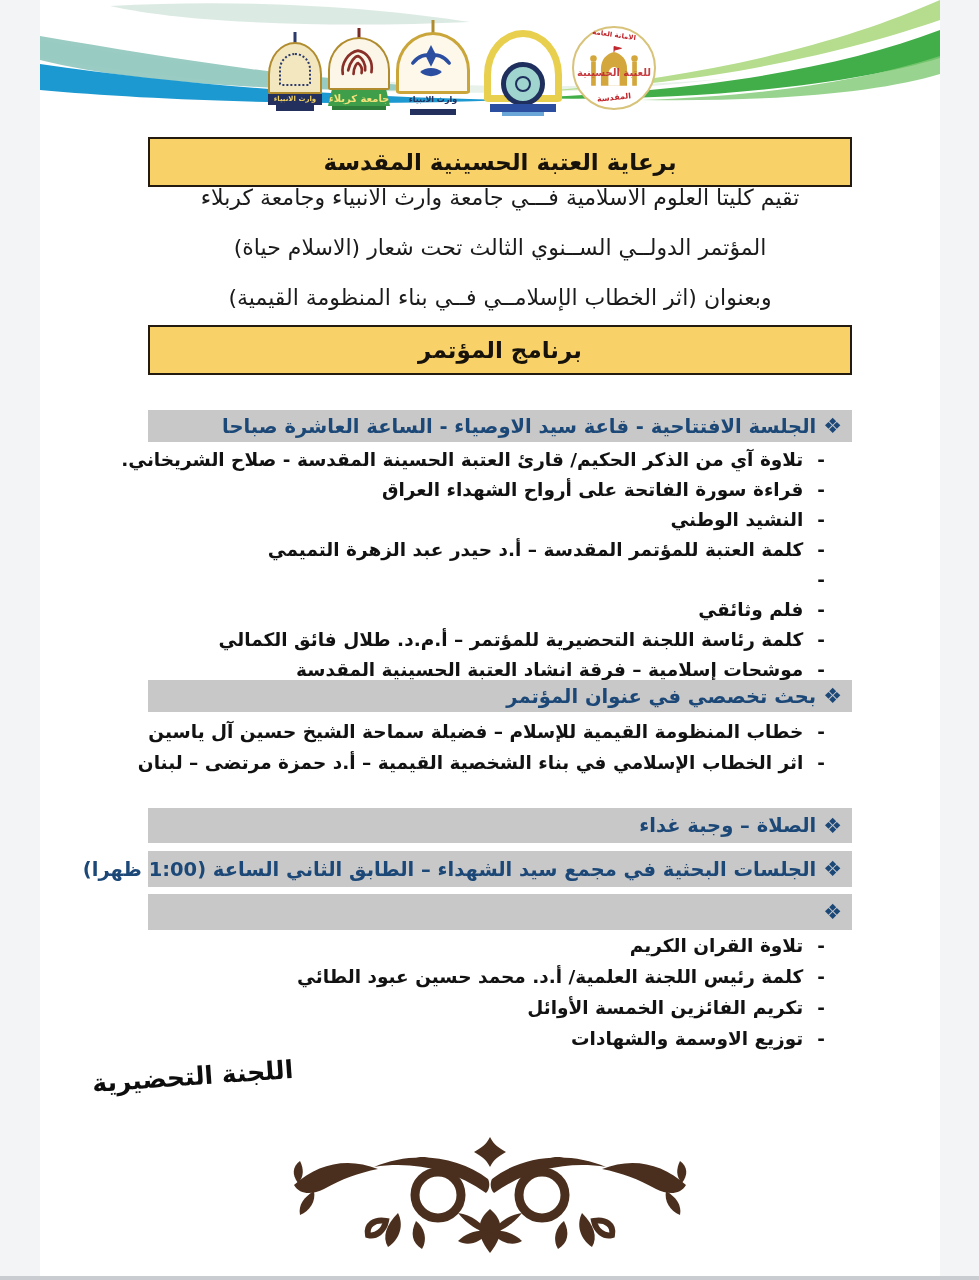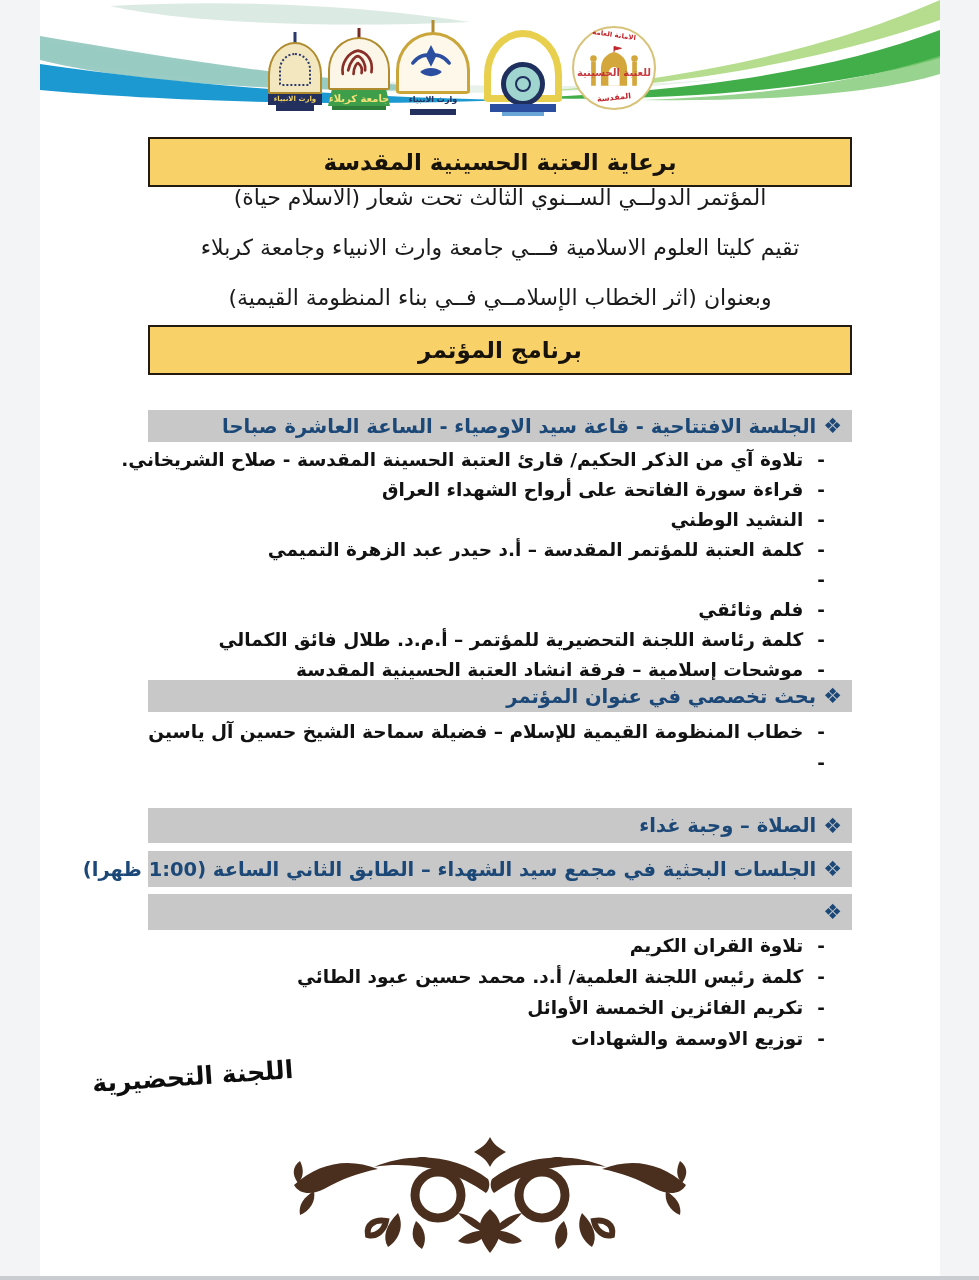--- a/index.html
+++ b/index.html
@@ -154,22 +154,22 @@
       </svg>
       <div class="tiny-label" style="top:44px; color:#c0272d; font-size:10px; opacity:0.9;">للعتبة الحسينية</div>
       <div class="tiny-label" style="top:70px; color:#c0272d; font-size:8px; transform:rotate(-6deg);">المقدسة</div>
     </div>
 
     <div class="banner" style="top:117px;margin-top:20px;">
       <span>برعاية العتبة الحسينية المقدسة</span>
     </div>
 
     <div class="intro">
+      <div class="line">تقيم كليتا العلوم الاسلامية فـــي جامعة وارث الانبياء وجامعة كربلاء</div>
       <div class="line">المؤتمر الدولــي الســنوي الثالث تحت شعار (الاسلام حياة)</div>
-      <div class="line">تقيم كليتا العلوم الاسلامية فـــي جامعة وارث الانبياء وجامعة كربلاء</div>
       <div class="line">وبعنوان (اثر الخطاب الإسلامــي فــي بناء المنظومة القيمية)</div>
     </div>
 
     <div class="banner" style="top:325px;">
       <span>برنامج المؤتمر</span>
     </div>
 
     <div class="bar" style="top:410px; height:32px;">
       <span class="marker">❖</span>
       <span>الجلسة الافتتاحية - قاعة سيد الاوصياء -  الساعة العاشرة صباحا</span>
@@ -212,20 +212,21 @@
       <span class="marker">❖</span>
       <span>بحث تخصصي في عنوان المؤتمر</span>
     </div>
     <ul class="plist" style="top:716px;">
       <li style="height:31px;">
           <span class="dash">-</span>
           <span>خطاب المنظومة القيمية للإسلام – فضيلة سماحة الشيخ حسين آل ياسين</span>
         </li>
       <li style="height:31px;">
           <span class="dash">-</span>
+          <span>اثر الخطاب الإسلامي في بناء الشخصية القيمية – أ.د حمزة مرتضى – لبنان</span>
         </li>
     </ul>
 
     <div class="bar" style="top:808px; height:35px;">
       <span class="marker">❖</span>
       <span>الصلاة – وجبة غداء</span>
     </div>
 
     <div class="bar" style="top:851px; height:36px;">
       <span class="marker">❖</span>

